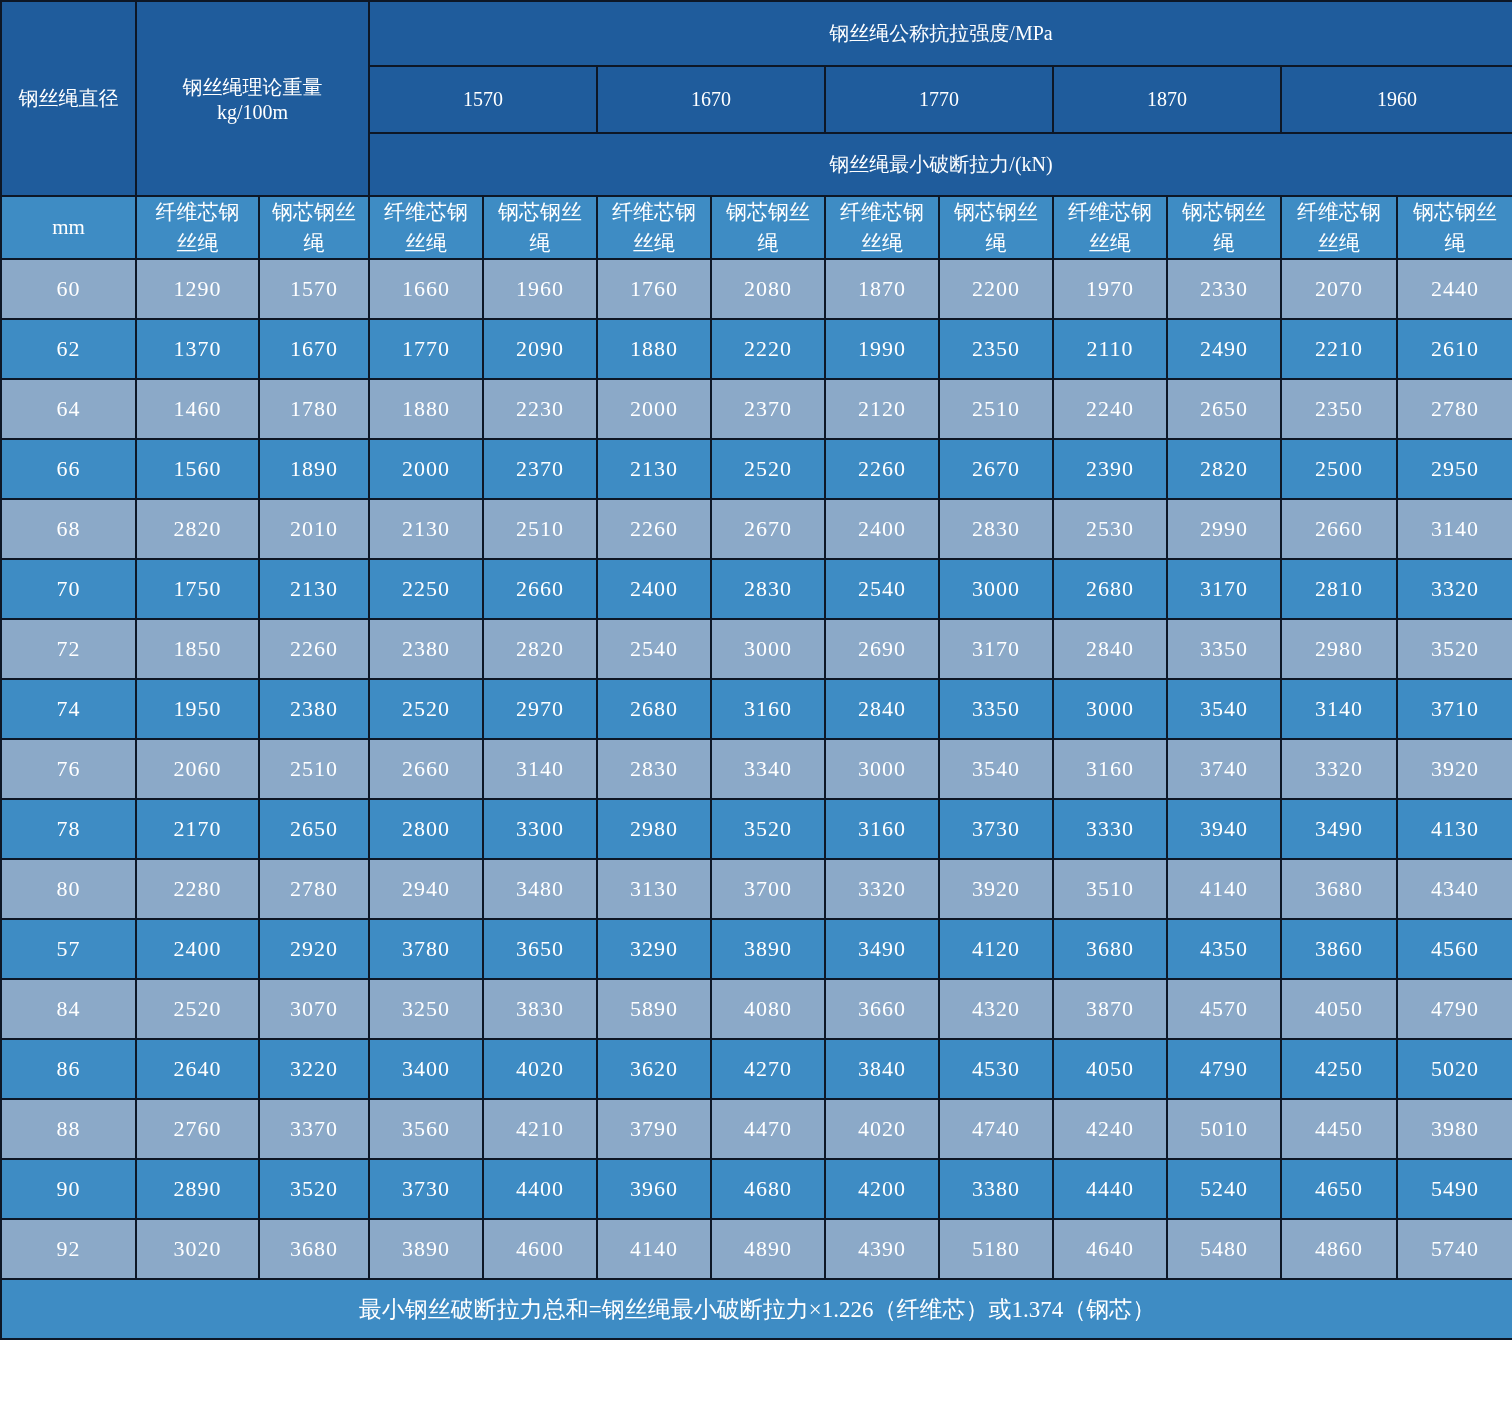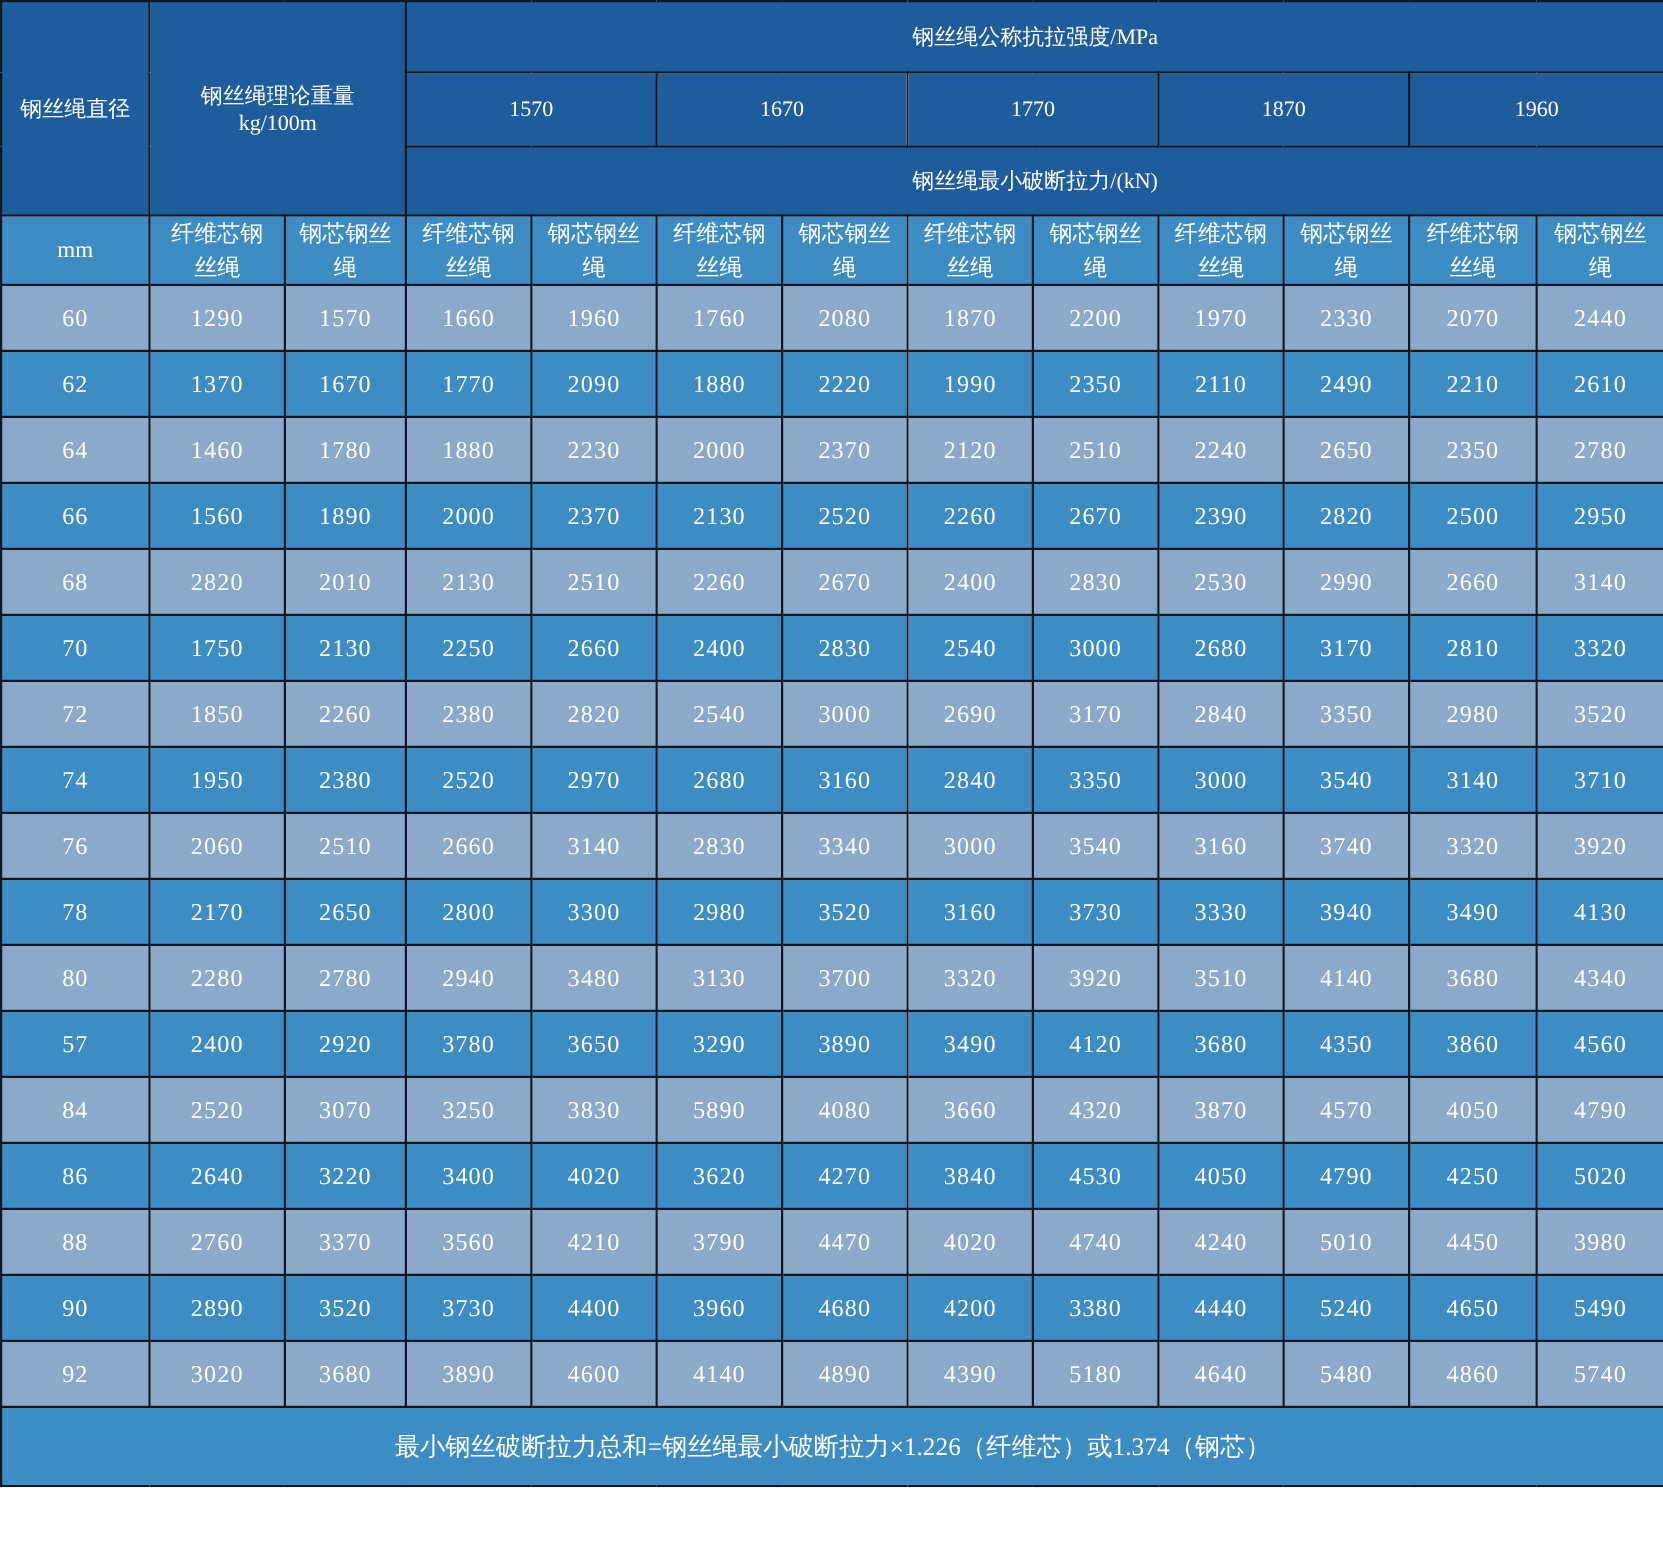--- a/index.html
+++ b/index.html
@@ -32,21 +32,21 @@
     font-size: 21px;
     line-height: 1.45;
   }
   .pre { white-space: pre-line; }
   
   tbody tr { height: 60px; }
   tbody td { font-size: 22px; letter-spacing: 1px; }
   tbody tr.light td { background: var(--light, #8ba9c8); }
   tbody tr.medium td { background: var(--mid, #3e8cc4); }
   
-  tfoot tr { height: 72px; padding-left: 12px; }
+  tfoot tr { height: 60px; padding-left: 12px; }
   tfoot td { background: var(--mid, #3e8cc4); font-size: 23px; }
 </style>
 </head>
 <body>
 
 <table class="spec">
   <colgroup>
     <col style="width:135px">
     <col style="width:123px">
     <col style="width:110px">

